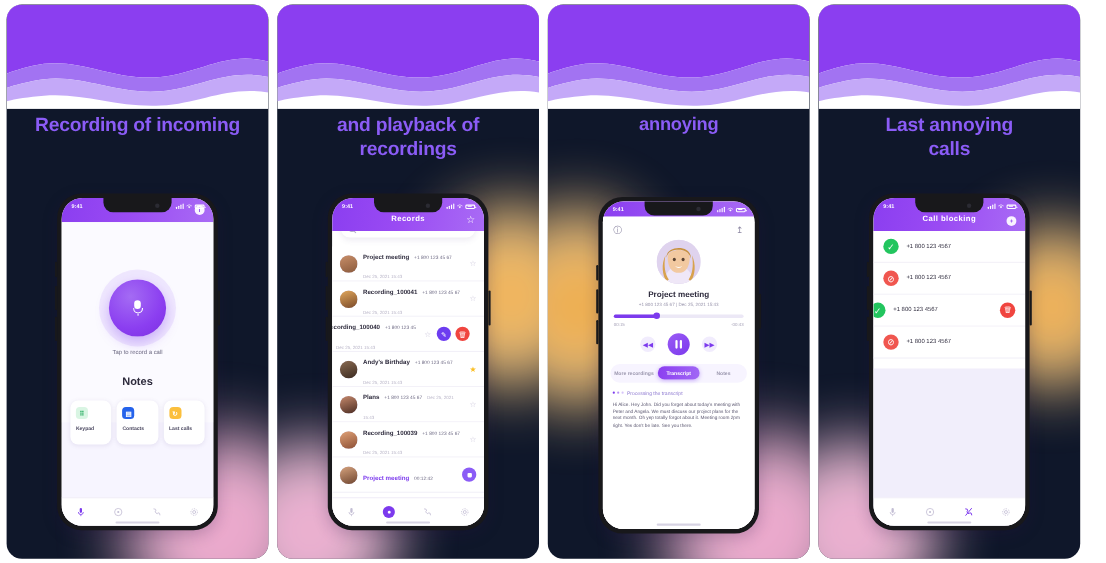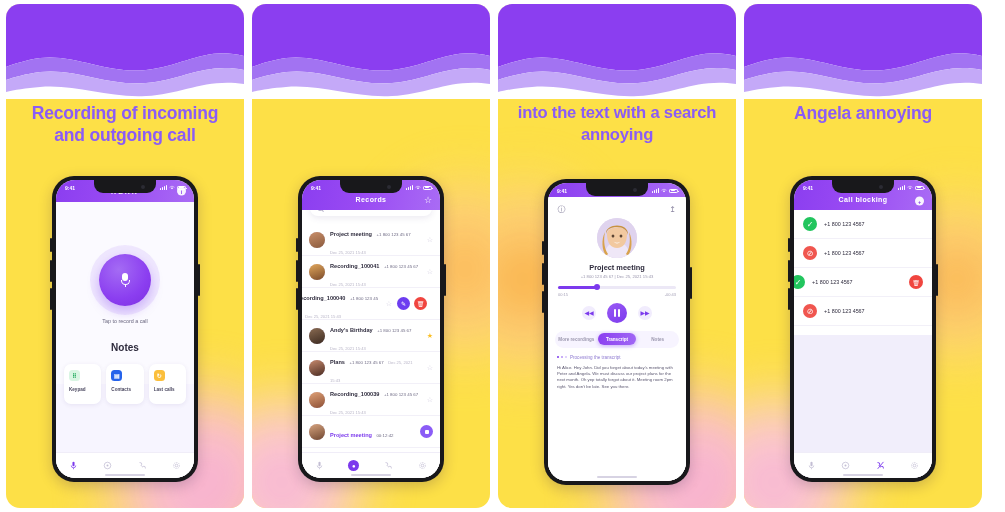--- a/index.html
+++ b/index.html
@@ -14,21 +14,21 @@
     display: flex;
     gap: 8px;
     padding: 4px 6px;
     align-items: flex-start;
   }
   .card {
     position: relative;
     width: 238px; height: 504px;
     border-radius: 14px;
     overflow: hidden;
-    background: #fde047;
+    background: #0f172a;
     flex: 0 0 auto;
   }
   
   .wave-wrap { position: absolute; top:0; left:0; width:100%; height: 95px; overflow:hidden; }
   .wave-wrap svg { display:block; width:100%; height:100%; }
   
   .glow {
     position: absolute; pointer-events: none;
     border-radius: 50%;
     filter: blur(26px);
@@ -247,21 +247,20 @@
         <rect width="238" height="95" fill="#ffffff"></rect>
         <path d="M0,0 H238 V52 C200,42 178,62 140,66 C100,70 70,50 34,54 C20,56 8,60 0,63 Z" fill="#8b3ef0"></path>
         <path d="M0,63 C8,60 20,56 34,54 C70,50 100,70 140,66 C178,62 200,42 238,52 V66 C200,58 176,76 140,79 C100,82 70,64 34,68 C20,70 8,73 0,76 Z" fill="#a273f2"></path>
         <path d="M0,76 C8,73 20,70 34,68 C70,64 100,82 140,79 C176,76 200,58 238,66 V80 C200,74 176,90 140,92 C100,94 70,80 34,83 C20,84 8,86 0,88 Z" fill="#c4a9f8"></path>
       </svg>
     </div>
     <div class="glow glow-pink-br"></div>
 
     <div class="headline">
       <div>Recording of incoming</div>
-      <div>and outgoing call</div>
     </div>
 
     <div class="phone">
       <span class="side-btn l1"></span>
       <span class="side-btn l2"></span>
       <span class="side-btn l3"></span>
       <span class="side-btn r1"></span>
       <div class="screen">
         <div class="notch"></div>
         <div class="appbar">
@@ -348,20 +347,21 @@
         <rect width="238" height="95" fill="#ffffff"></rect>
         <path d="M0,0 H238 V52 C200,42 178,62 140,66 C100,70 70,50 34,54 C20,56 8,60 0,63 Z" fill="#8b3ef0"></path>
         <path d="M0,63 C8,60 20,56 34,54 C70,50 100,70 140,66 C178,62 200,42 238,52 V66 C200,58 176,76 140,79 C100,82 70,64 34,68 C20,70 8,73 0,76 Z" fill="#a273f2"></path>
         <path d="M0,76 C8,73 20,70 34,68 C70,64 100,82 140,79 C176,76 200,58 238,66 V80 C200,74 176,90 140,92 C100,94 70,80 34,83 C20,84 8,86 0,88 Z" fill="#c4a9f8"></path>
       </svg>
     </div>
     <div class="glow glow-pink-bl"></div>
     <div class="glow glow-orange-r"></div>
 
     <div class="headline c2">
+      <div>and playback of recordings</div>
     </div>
 
     <div class="phone">
       <span class="side-btn l1"></span>
       <span class="side-btn l2"></span>
       <span class="side-btn l3"></span>
       <span class="side-btn r1"></span>
       <div class="screen">
         <div class="notch"></div>
         <div class="appbar" style="height:30px;">
@@ -513,21 +513,20 @@
         <rect width="238" height="95" fill="#ffffff"></rect>
         <path d="M0,0 H238 V52 C200,42 178,62 140,66 C100,70 70,50 34,54 C20,56 8,60 0,63 Z" fill="#8b3ef0"></path>
         <path d="M0,63 C8,60 20,56 34,54 C70,50 100,70 140,66 C178,62 200,42 238,52 V66 C200,58 176,76 140,79 C100,82 70,64 34,68 C20,70 8,73 0,76 Z" fill="#a273f2"></path>
         <path d="M0,76 C8,73 20,70 34,68 C70,64 100,82 140,79 C176,76 200,58 238,66 V80 C200,74 176,90 140,92 C100,94 70,80 34,83 C20,84 8,86 0,88 Z" fill="#c4a9f8"></path>
       </svg>
     </div>
     <div class="glow glow-orange-l"></div>
     <div class="glow glow-pink-br"></div>
 
     <div class="headline c3">
-      <div>into the text with a search</div>
       <div>annoying</div>
     </div>
 
     <div class="phone lower">
       <span class="side-btn l1"></span>
       <span class="side-btn l2"></span>
       <span class="side-btn l3"></span>
       <span class="side-btn r1"></span>
       <div class="screen">
         <div class="notch"></div>
@@ -613,21 +612,22 @@
         <rect width="238" height="95" fill="#ffffff"></rect>
         <path d="M0,0 H238 V52 C200,42 178,62 140,66 C100,70 70,50 34,54 C20,56 8,60 0,63 Z" fill="#8b3ef0"></path>
         <path d="M0,63 C8,60 20,56 34,54 C70,50 100,70 140,66 C178,62 200,42 238,52 V66 C200,58 176,76 140,79 C100,82 70,64 34,68 C20,70 8,73 0,76 Z" fill="#a273f2"></path>
         <path d="M0,76 C8,73 20,70 34,68 C70,64 100,82 140,79 C176,76 200,58 238,66 V80 C200,74 176,90 140,92 C100,94 70,80 34,83 C20,84 8,86 0,88 Z" fill="#c4a9f8"></path>
       </svg>
     </div>
     <div class="glow glow-orange-tr"></div>
     <div class="glow glow-pink-bl"></div>
 
     <div class="headline">
-      <div>Angela annoying</div>
+      <div>Last annoying</div>
+      <div>calls</div>
     </div>
 
     <div class="phone">
       <span class="side-btn l1"></span>
       <span class="side-btn l2"></span>
       <span class="side-btn l3"></span>
       <span class="side-btn r1"></span>
       <div class="screen">
         <div class="notch"></div>
         <div class="appbar" style="height:30px;">

